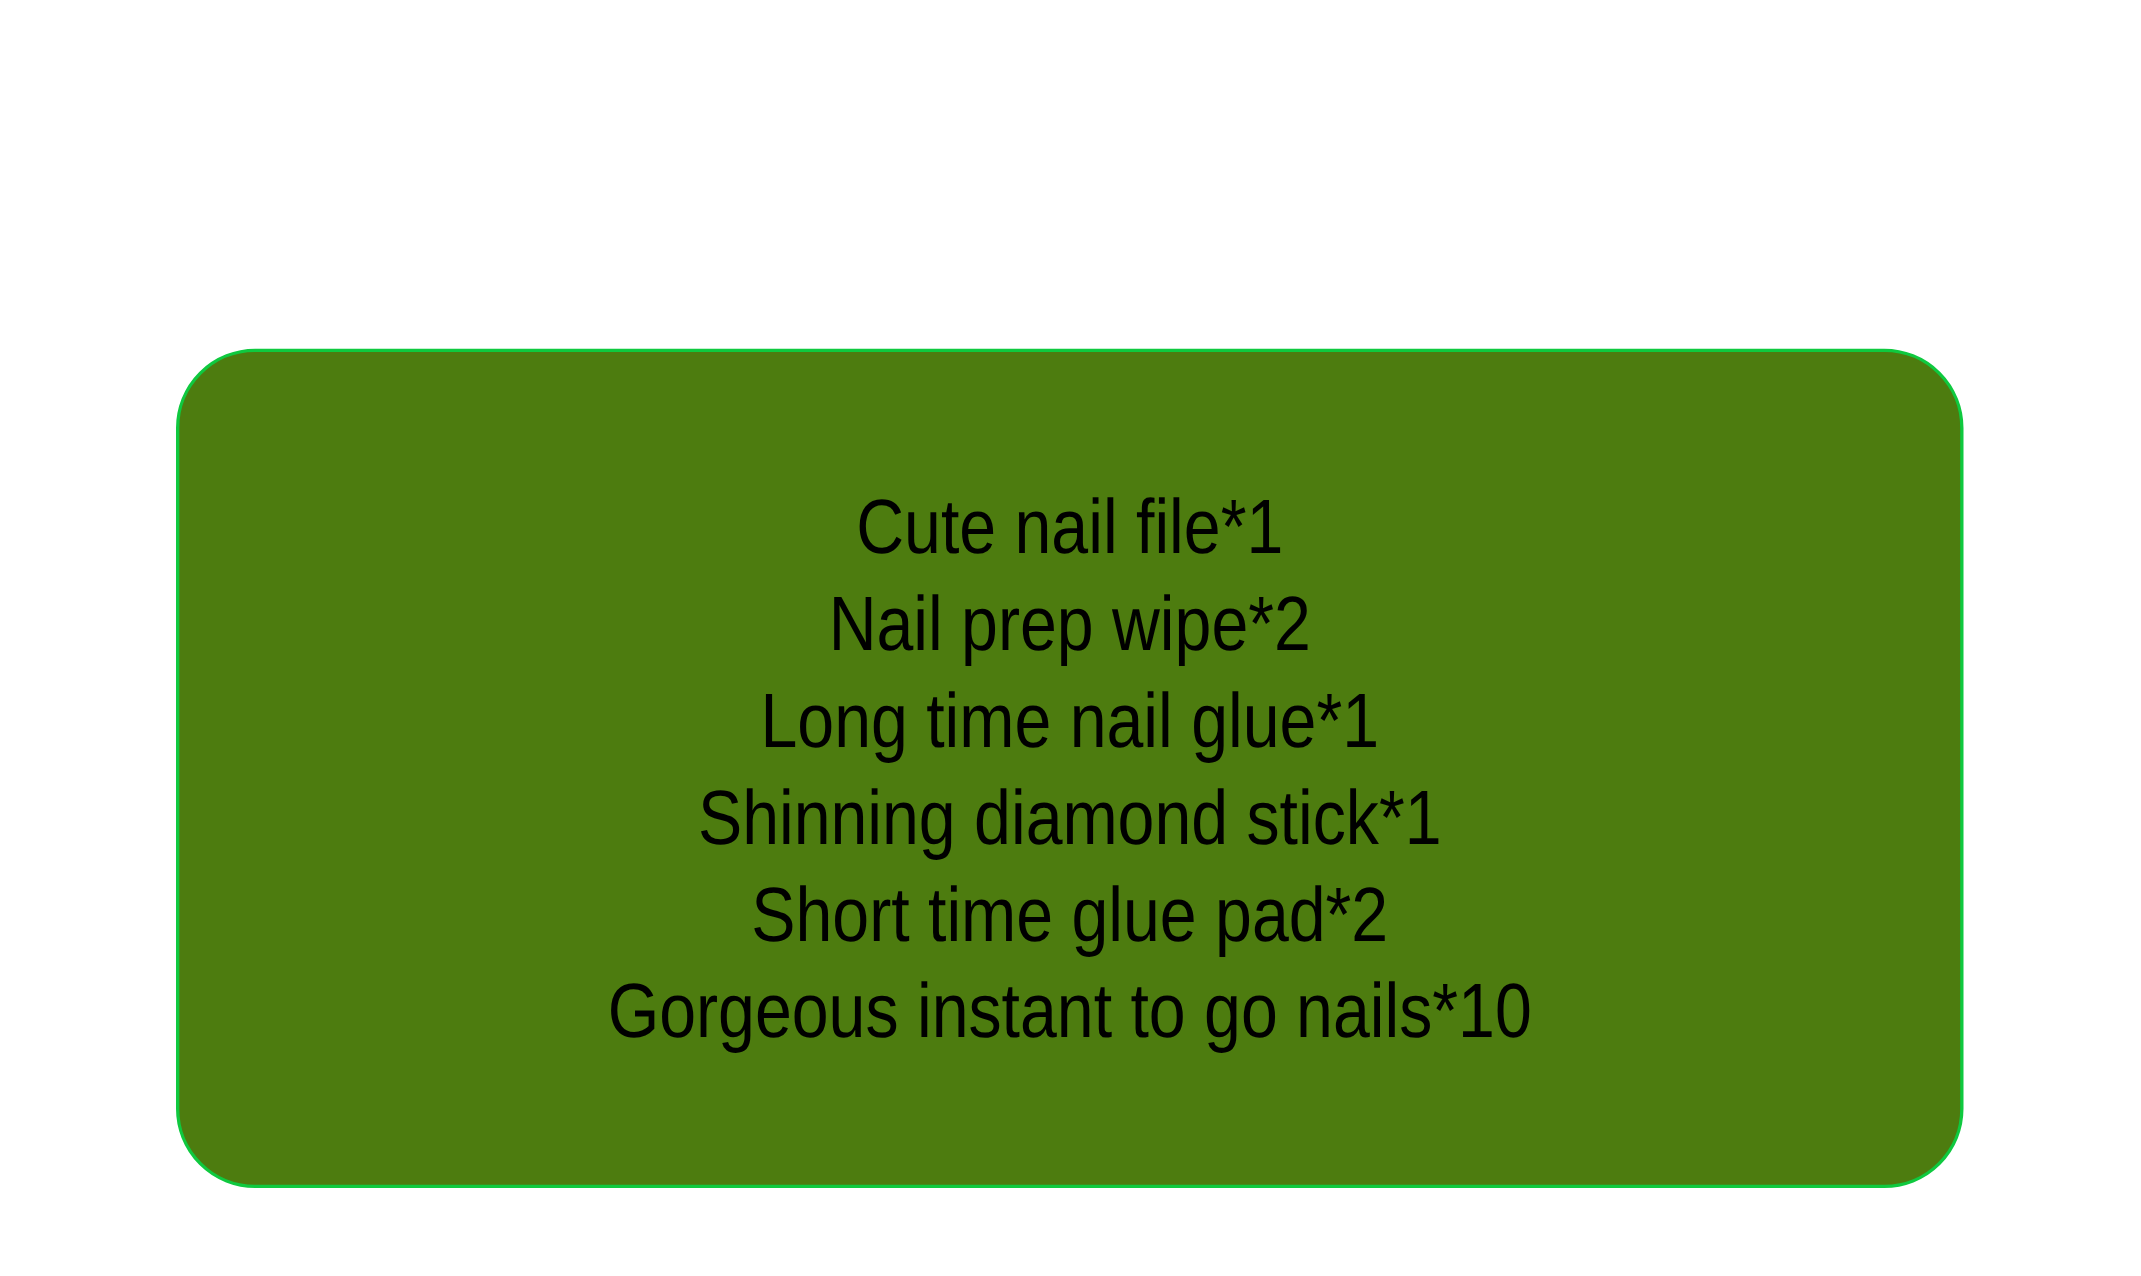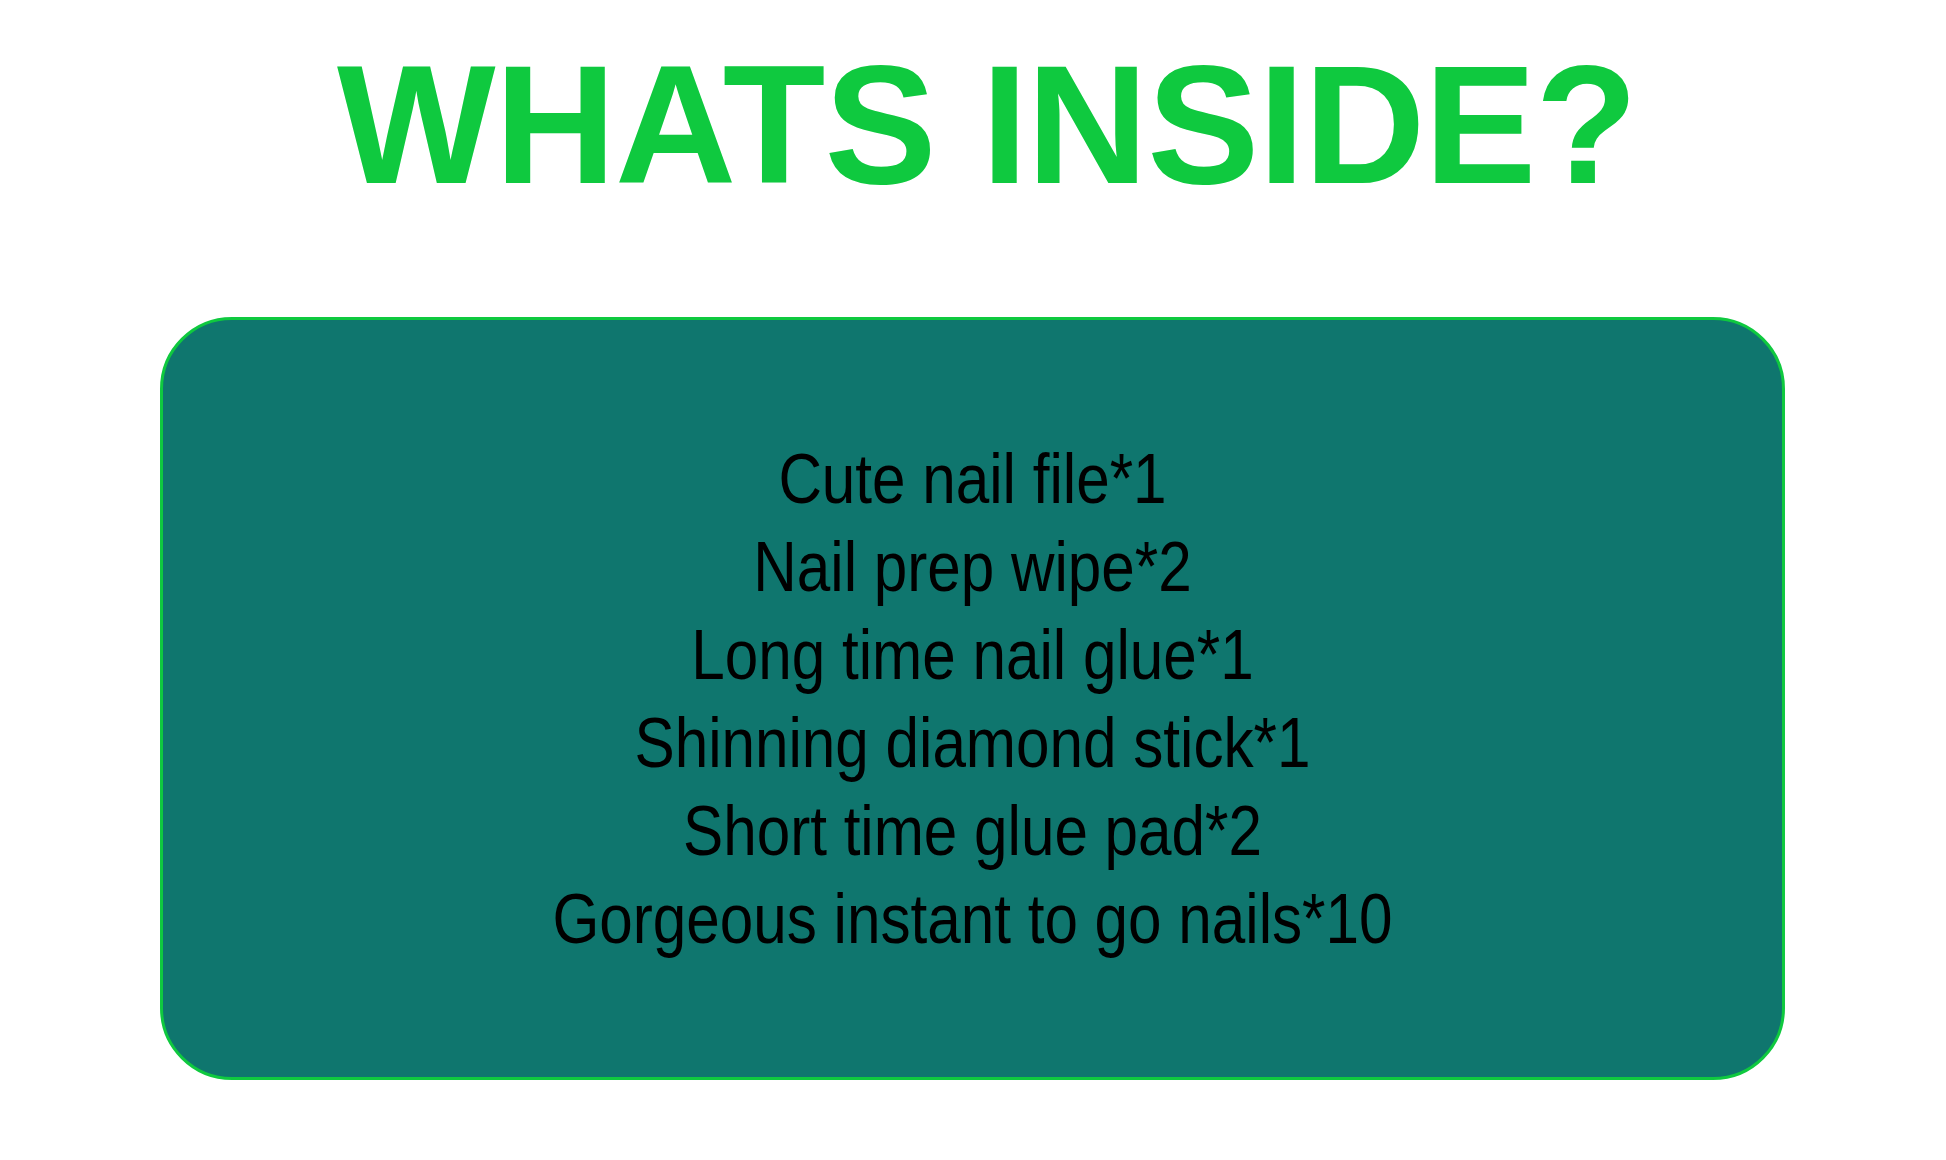--- a/index.html
+++ b/index.html
@@ -50,21 +50,21 @@
   
   .contents-card {
     position: absolute;
     left: 160px;
     top: 317px;
     width: 1625px;
     height: 763px;
     box-sizing: border-box;
     border: 3px solid #0FC93F;
     border-radius: 72px;
-    background: #0f766e;
+    background: #4d7c0f;
     display: flex;
     align-items: center;
     justify-content: center;
   }
 
   .contents-list {
     list-style: none;
     margin: 0;
     padding: 0;
     text-align: center;
@@ -80,23 +80,20 @@
     white-space: nowrap;
     transform: scaleX(0.86);
     transform-origin: center center;
   }
 </style>
 </head>
 <body>
 
 <div class="page">
 
-  <div class="title-area">
-    <h1 class="page-title">WHATS INSIDE?</h1>
-  </div>
 
   <div class="contents-card">
     <ul class="contents-list">
       <li class="contents-item">Cute nail file*1</li>
       <li class="contents-item">Nail prep wipe*2</li>
       <li class="contents-item">Long time nail glue*1</li>
       <li class="contents-item">Shinning diamond stick*1</li>
       <li class="contents-item">Short time glue pad*2</li>
       <li class="contents-item">Gorgeous instant to go nails*10</li>
     </ul>

